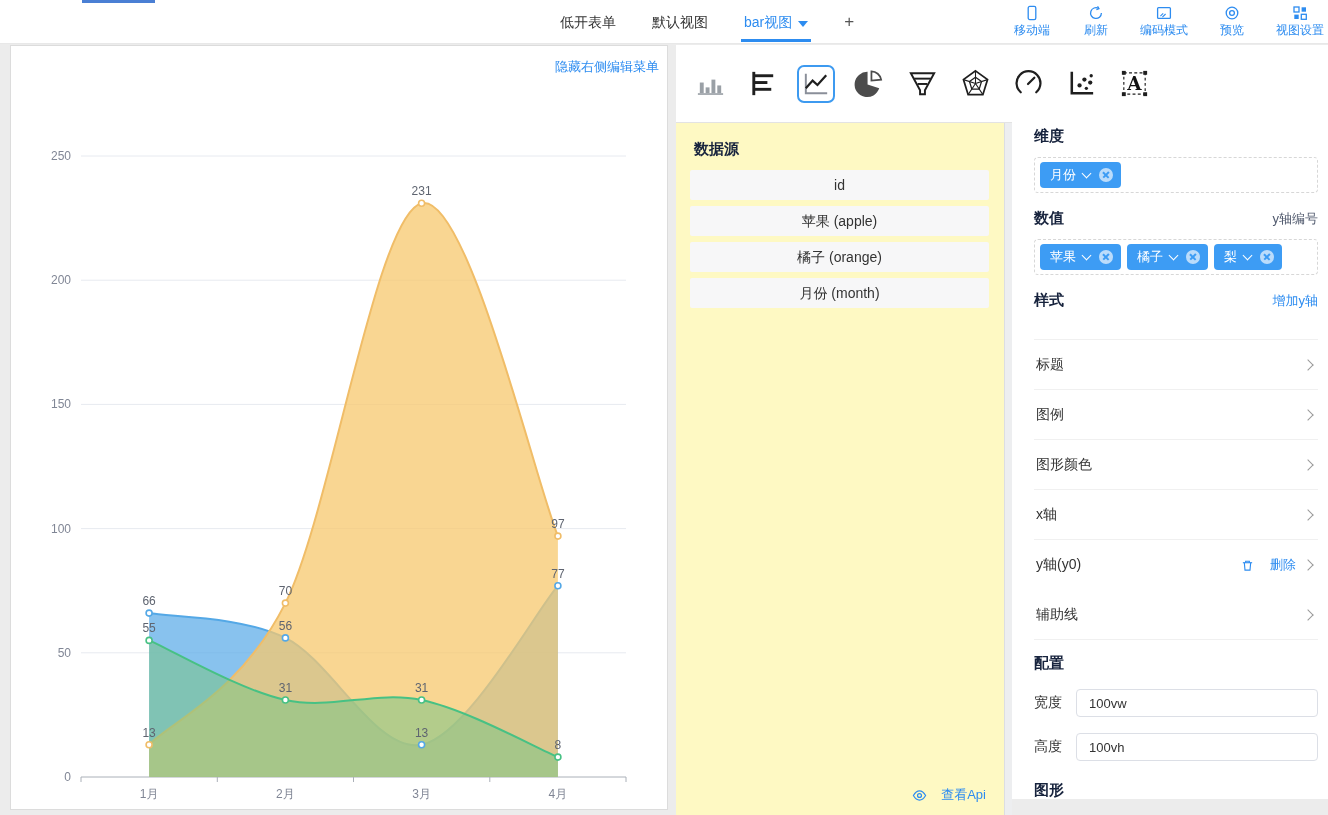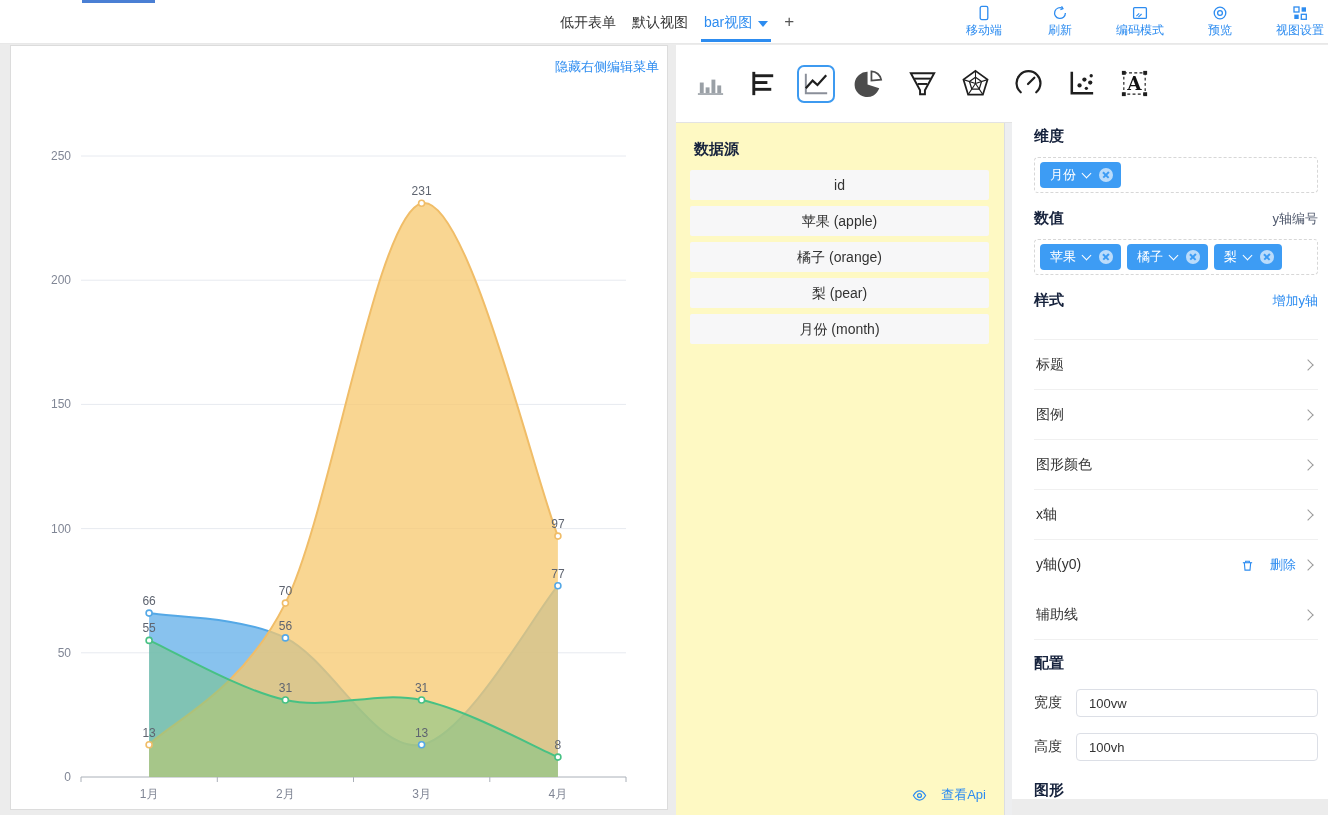--- a/index.html
+++ b/index.html
@@ -5,28 +5,28 @@
   * { box-sizing: border-box; }
   html,body { margin:0; padding:0; }
   body {
     width:1328px; height:815px; position:relative; overflow:hidden;
     background:#ececec; font-family:"Liberation Sans","DejaVu Sans",sans-serif; color:#333;
   }
   
   .topbar { position:absolute; top:0; left:0; width:1328px; height:44px; background:#fff;
     border-bottom:1px solid #e8e8e8; z-index:5; }
   .loading-bar { position:absolute; top:0; left:82px; width:73px; height:3px; background:#4a7fd4; }
-  .tabs { position:absolute; left:560px; top:0; height:44px; display:flex; align-items:center; gap:16px; }
+  .tabs { position:absolute; left:560px; top:0; height:44px; display:flex; align-items:center; gap:36px; }
   .tab { font-size:14px; color:#333; height:44px; line-height:44px; position:relative; cursor:pointer; white-space:nowrap; }
   .tab.active { color:#2d8cf0; }
   .tab.active .underline { position:absolute; left:-3px; right:-3px; bottom:2px; height:3px; background:#2d8cf0; }
   .tab .caret-down { display:inline-block; width:0; height:0; border-left:5px solid transparent;
     border-right:5px solid transparent; border-top:6px solid #2d8cf0; margin-left:6px; }
   .tab-plus { font-size:17px; color:#555; }
-  .actions { position:absolute; right:4px; top:5px; display:flex; gap:36px; }
+  .actions { position:absolute; right:4px; top:5px; display:flex; gap:24px; }
   .action { display:flex; flex-direction:column; align-items:center; color:#2d8cf0; font-size:12px; cursor:pointer; min-width:40px; }
   .action svg { width:16px; height:16px; margin-bottom:1px; }
   
   .chart-card { position:absolute; left:10px; top:45px; width:658px; height:765px; background:#fff; border:1px solid #dcdcdc; }
   .hide-menu { position:absolute; top:12px; right:8px; color:#2d8cf0; font-size:13px; cursor:pointer; }
   .chart-svg { position:absolute; left:0; top:0; width:656px; height:763px; }
   .chart-svg text.tick { font-size:12px; fill:#808695; font-family:"Liberation Sans",sans-serif; }
   .chart-svg text.dlabel { font-size:12px; fill:#5e6470; font-family:"Liberation Sans",sans-serif; }
   
   .icon-toolbar { position:absolute; left:676px; top:45px; width:652px; height:78px; background:#fff;
@@ -261,21 +261,20 @@
       </svg>
   </div>
 </div>
 
 <div class="ds-panel">
   <div class="ds-title">数据源</div>
   <div class="ds-fields">
     <div class="ds-field">id</div>
     <div class="ds-field">苹果 (apple)</div>
     <div class="ds-field">橘子 (orange)</div>
-    <div class="ds-field">梨 (pear)</div>
     <div class="ds-field">月份 (month)</div>
   </div>
   <div class="view-api">
     <svg viewBox="0 0 16 16">
         <path d="M1.5,8 C3.5,4.6 6,3.1 8,3.1 C10,3.1 12.5,4.6 14.5,8 C12.5,11.4 10,12.9 8,12.9 C6,12.9 3.5,11.4 1.5,8 Z" fill="none" stroke="#2d8cf0" stroke-width="1.3"></path>
         <circle cx="8" cy="8" r="2.1" fill="none" stroke="#2d8cf0" stroke-width="1.3"></circle>
       </svg>
     <span>查看Api</span>
   </div>
 </div>

